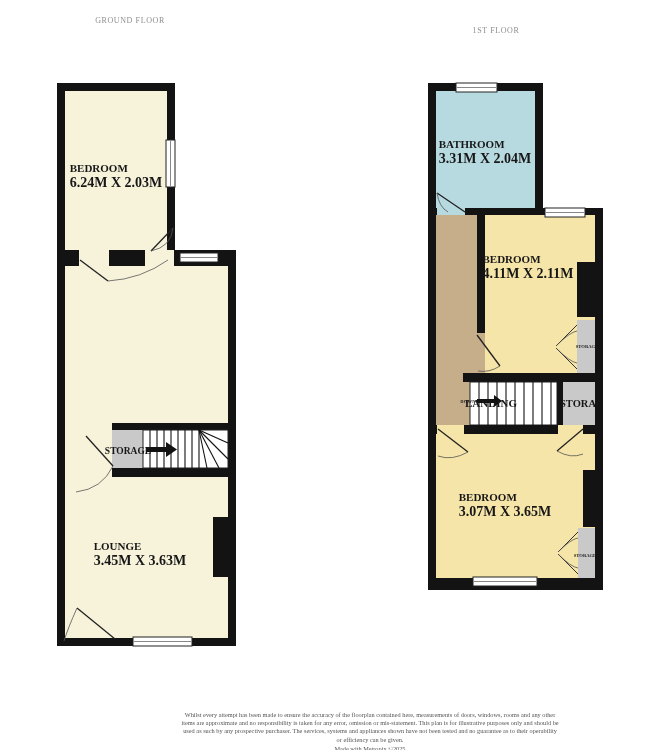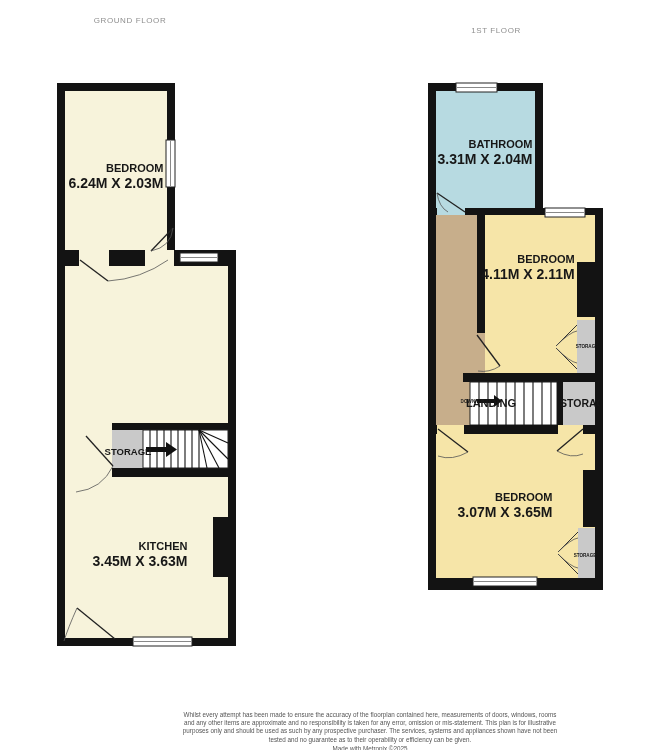--- a/index.html
+++ b/index.html
@@ -1,37 +1,37 @@
 <!DOCTYPE html>
 <html style="--wall: #131313; --room_cream: #f7f3db; --room_yellow: #f6e5a8; --bathroom_blue: #b7dae1; --landing_tan: #c7ae8b; --storage_gray: #c9c9c9;"><head>
 <meta charset="utf-8">
 <style>
   html,body{margin:0;padding:0;background:#fff;}
   .canvas{position:relative;width:659px;height:750px;background:#fff;overflow:hidden;
-          font-family:Liberation Sans, sans-serif;}
+          font-family:Liberation Serif, serif;}
   svg{position:absolute;left:0;top:0;}
 
   
   .wall{fill:var(--wall,#111);}
   .cream{fill:var(--room_cream,#f7f3db);}
   .yellow{fill:var(--room_yellow,#f6e5a8);}
   .blue{fill:var(--bathroom_blue,#b7dae1);}
   .tan{fill:var(--landing_tan,#c7ae8b);}
   .gray{fill:var(--storage_gray,#c9c9c9);}
   .win{fill:#fff;stroke:#222;stroke-width:1;}
   .winline{stroke:#888;stroke-width:1;}
   .tread{stroke:#111;stroke-width:1.1;}
   .leaf{stroke:#222;stroke-width:1.3;fill:none;}
   .arc{stroke:#555;stroke-width:0.8;fill:none;}
   .closet{stroke:#333;stroke-width:1;fill:none;}
   .arrow{fill:#111;}
 
   .floor-label{position:absolute;font-size:8px;letter-spacing:.6px;color:#8f8f8f;
                text-align:center;width:140px;}
-  .room-label{position:absolute;transform:translate(-50%,-50%);text-align:right;
+  .room-label{position:absolute;transform:translate(-50%,-50%);text-align:left;
               color:#171717;font-weight:bold;font-size:11px;line-height:1.15;white-space:nowrap;}
   .room-dims{font-size:14px;font-weight:bold;}
   .small-label{position:absolute;font-weight:bold;color:#171717;text-align:center;overflow:hidden;}
   .storage-gf{transform:translate(-50%,-50%);font-size:9.5px;width:56px;}
   .landing{transform:translate(-50%,-50%);font-size:11px;}
   .down{transform:translate(-50%,-50%);font-size:4.5px;letter-spacing:.2px;}
   .storage-clip{font-size:10.5px;width:40px;height:13px;line-height:13px;}
   .storage-tiny{font-size:4.6px;width:24px;height:7px;line-height:7px;}
   .footer{position:absolute;left:180px;top:711px;width:380px;text-align:center;
           font-size:6.3px;line-height:1.3;color:#555;}
@@ -201,21 +201,21 @@
 
   <div class="floor-label" style="left:60px;top:16px;">GROUND FLOOR</div>
   <div class="floor-label" style="left:426px;top:16px;margin-top:10px;">1ST FLOOR</div>
 
   <div class="room-label" style="left:116px;top:176px;">
     <div>BEDROOM</div>
     <div class="room-dims">6.24M X 2.03M</div>
   </div>
   <div class="small-label storage-gf" style="left:128px;top:451px;">STORAGE</div>
   <div class="room-label" style="left:140px;top:554px;">
-    <div>KITCHEN</div>
+    <div>LOUNGE</div>
     <div class="room-dims">3.45M X 3.63M</div>
   </div>
 
   <div class="room-label" style="left:485px;top:152px;">
     <div>BATHROOM</div>
     <div class="room-dims">3.31M X 2.04M</div>
   </div>
   <div class="room-label" style="left:528px;top:267px;">
     <div>BEDROOM</div>
     <div class="room-dims">4.11M X 2.11M</div>

